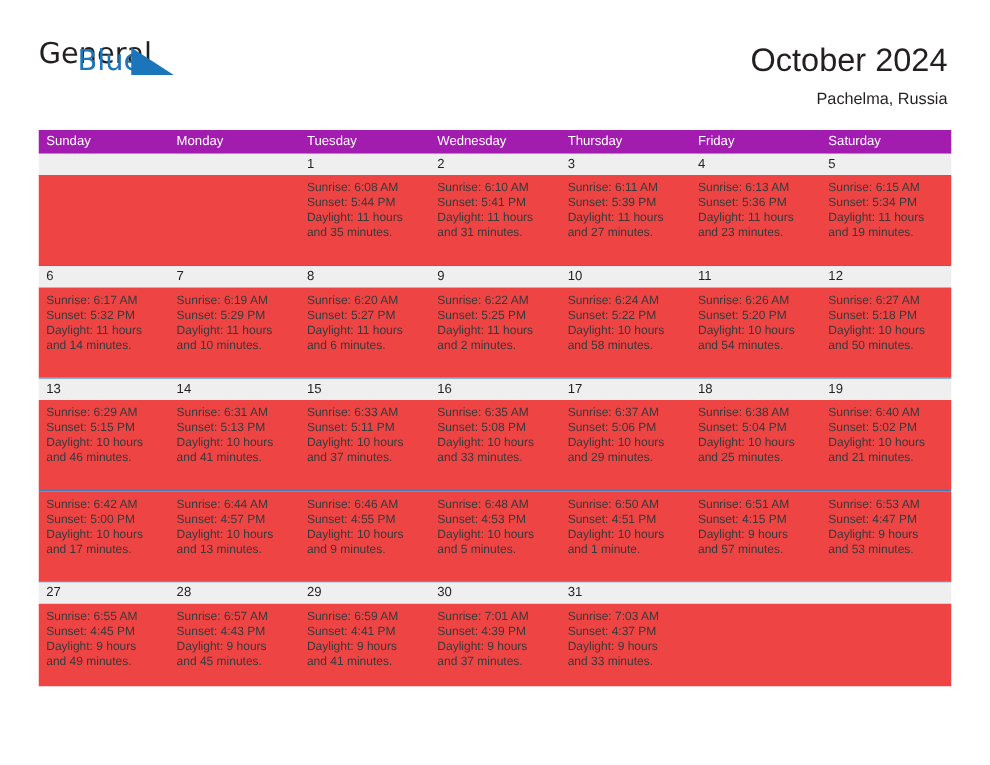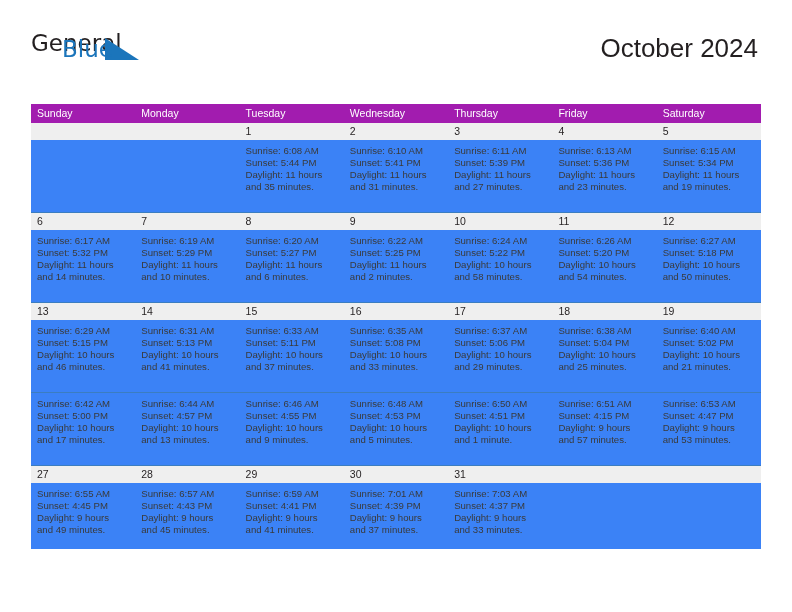--- a/index.html
+++ b/index.html
@@ -116,21 +116,21 @@
     flex: 1 1 0;
     font-size: 10.5px;
     color: #231f20;
     line-height: 17px;
     padding-left: 6px;
   }
 
   .bodyrow {
     display: flex;
     height: 72px;
-    background: #3b82f6;
+    background: #ef4444;
   }
   .bodycell {
     flex: 1 1 0;
     padding: 5px 4px 0 6px;
     font-size: 9.6px;
     color: #3a3a3a;
     line-height: 12.1px;
   }
   .bodycell div { white-space: nowrap; }
   .week.last .bodyrow { height: 66px; }
@@ -143,20 +143,21 @@
   <div class="topbar">
 
     <div class="logo">
       <span class="logo-general">General</span>
       <span class="logo-tri"></span>
       <span class="logo-blue">Blue</span>
     </div>
 
     <div class="titleblock">
       <div class="month-title">October 2024</div>
+      <div class="location">Pachelma, Russia</div>
     </div>
 
   </div>
 
   <div class="calendar">
     <div class="weekdays">
         <div class="weekday">Sunday</div>
         <div class="weekday">Monday</div>
         <div class="weekday">Tuesday</div>
         <div class="weekday">Wednesday</div>

